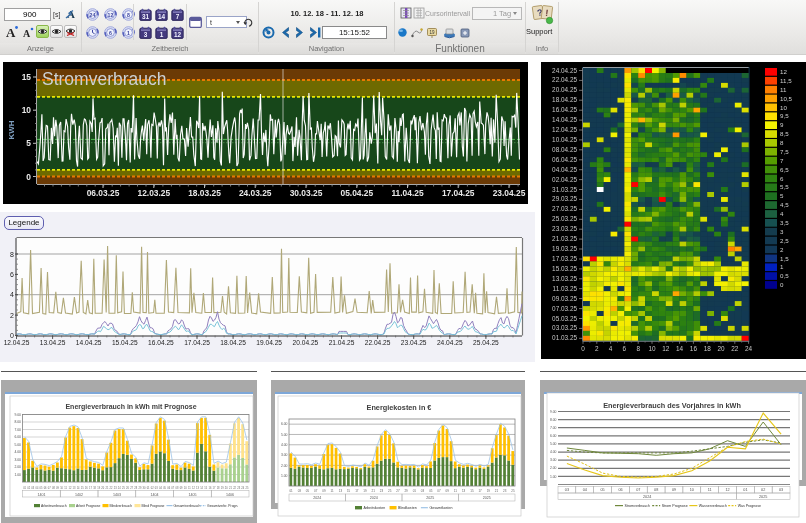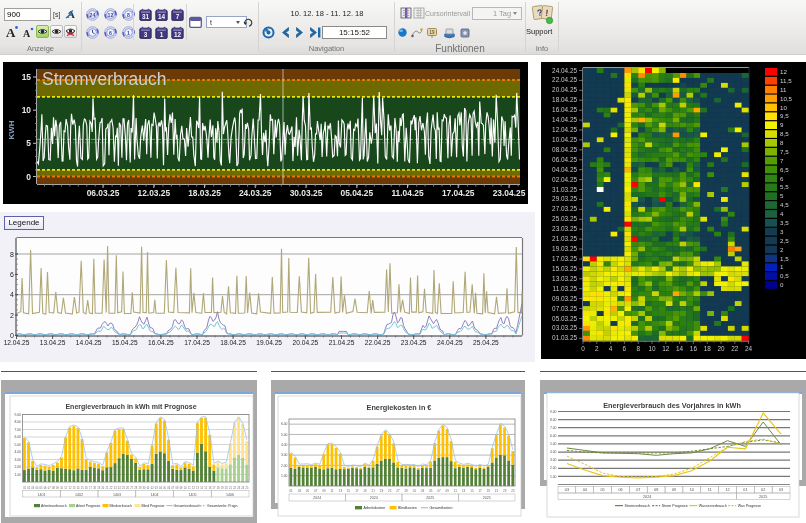--- a/index.html
+++ b/index.html
@@ -6,26 +6,27 @@
 <body>
 <div style="position:absolute;left:0;top:0;width:806px;height:55px;background:linear-gradient(#f8f8f7,#ebeae8 60%,#e0dfdd);border-bottom:1px solid #d0cfcd">
  
  <div style="position:absolute;left:81px;top:2px;width:1px;height:50px;background:#d5d4d2"></div>
  <div style="position:absolute;left:258px;top:2px;width:1px;height:50px;background:#d5d4d2"></div>
  <div style="position:absolute;left:394px;top:2px;width:1px;height:50px;background:#d5d4d2"></div>
  <div style="position:absolute;left:525px;top:2px;width:1px;height:50px;background:#d5d4d2"></div>
  <div style="position:absolute;left:558px;top:2px;width:1px;height:50px;background:#d5d4d2"></div>
  
  <div style="position:absolute;left:0;top:43px;width:81px;height:11px;background:linear-gradient(#e8e7e5,#dcdbd9);font-size:7.5px;color:#707070;text-align:center;line-height:11px">Anzeige</div>
+ <div style="position:absolute;left:82px;top:43px;width:176px;height:11px;background:linear-gradient(#e8e7e5,#dcdbd9);font-size:7.5px;color:#707070;text-align:center;line-height:11px">Zeitbereich</div>
  <div style="position:absolute;left:259px;top:43px;width:135px;height:11px;background:linear-gradient(#e8e7e5,#dcdbd9);font-size:7.5px;color:#707070;text-align:center;line-height:11px">Navigation</div>
  <div style="position:absolute;left:395px;top:43px;width:130px;height:11px;background:linear-gradient(#e8e7e5,#dcdbd9);font-size:10px;color:#707070;text-align:center;line-height:11px">Funktionen</div>
  <div style="position:absolute;left:526px;top:43px;width:32px;height:11px;background:linear-gradient(#e8e7e5,#dcdbd9);font-size:7.5px;color:#707070;text-align:center;line-height:11px">Info</div>
 
  
- <input style="position: absolute; left: 4px; top: 8px; width: 47px; height: 13px; border: 1px solid rgb(160, 160, 160); font-size: 8px; font-family: inherit; padding-left: 2px;" value="900">
+ <input style="position: absolute; left: 4px; top: 8px; width: 47px; height: 13px; border: 1px solid rgb(160, 160, 160); font-size: 8px; font-family: inherit; padding-left: 18px;" value="900">
  <div style="position:absolute;left:53px;top:11px;font-size:7px;color:#333">[s]</div>
  <svg style="position:absolute;left:64px;top:7px" width="14" height="14" viewBox="0 0 14 14">
       <text x="3" y="11" font-size="11" font-weight="bold" fill="#1a3a52" font-family="Liberation Serif,serif">A</text>
       <path d="M2 11 L7 7 L5.2 6.2 L9 3.5" stroke="#3a6ea5" stroke-width="1.4" fill="none"></path>
     </svg>
  <svg style="position:absolute;left:5px;top:25px" width="14" height="14" viewBox="0 0 14 14">
       <text x="1" y="12" font-size="13" font-weight="bold" fill="#222" font-family="Liberation Serif,serif">A</text>
       <circle cx="11.5" cy="2.5" r="1.4" fill="#2a6ad8"></circle>
     </svg>
  <svg style="position:absolute;left:22px;top:27px" width="12" height="12" viewBox="0 0 12 12">
@@ -130,21 +131,21 @@
       <rect x="0.7" y="1.5" width="11.6" height="3.4" rx="1.6" fill="#5a5a9a"></rect>
     </svg>
  <div style="position:absolute;left:206px;top:16px;width:41px;height:12px;background:#fff;border:1px solid #9aa4c8;font-size:7px;color:#333;line-height:11px;padding-left:3px">t</div>
  <div style="position:absolute;left:236px;top:21px;width:0;height:0;border-left:2.6px solid transparent;border-right:2.6px solid transparent;border-top:3.2px solid #555"></div>
  <svg style="position:absolute;left:243px;top:17px" width="11" height="11" viewBox="0 0 11 11">
       <path d="M2 7 A3.5 3.5 0 1 1 6 9.2" fill="none" stroke="#333" stroke-width="1.1"></path>
       <path d="M0.5 5 L2.3 8.2 L4 5.4Z" fill="#333"></path>
     </svg>
 
  
- <div style="position:absolute;left:260px;top:0;width:134px;text-align:center;font-size:7.5px;font-weight:normal;color:#222;top:9px">10. 12. 18  -  11. 12. 18</div>
+ <div style="position:absolute;left:260px;top:0;width:134px;text-align:center;font-size:7.5px;font-weight:bold;color:#222;top:9px">10. 12. 18  -  11. 12. 18</div>
  <svg style="position:absolute;left:262px;top:26px" width="13" height="13" viewBox="0 0 13 13">
       <circle cx="6.5" cy="6.5" r="5" fill="none" stroke="#1a6aae" stroke-width="2"></circle>
       <path d="M3 2 L7 4 L3.5 6Z" fill="#1a6aae"></path>
       <circle cx="6.5" cy="6.5" r="2" fill="#1a6aae"></circle>
     </svg>
  <svg style="position:absolute;left:279px;top:26px" width="12" height="13" viewBox="0 0 12 13">
       <path d="M9.5 1.5 L3.5 6.5 L9.5 11.5 L9.5 8.5 L6.5 6.5 L9.5 4.5Z" fill="#1a6aae" stroke="#0e4a80" stroke-width="0.6"></path>
     </svg>
  <svg style="position:absolute;left:294px;top:26px" width="12" height="13" viewBox="0 0 12 13">
       <path d="M2.5 1.5 L8.5 6.5 L2.5 11.5 L2.5 8.5 L5.5 6.5 L2.5 4.5Z" fill="#1a6aae" stroke="#0e4a80" stroke-width="0.6"></path>
@@ -1778,21 +1779,21 @@
       <text x="780" y="260.5" font-size="6.2" fill="#d0d0d0">1,5</text>
       <rect x="765" y="263.4" width="12" height="7.7" fill="#0020c0"></rect>
       <text x="780" y="269.4" font-size="6.2" fill="#d0d0d0">1</text>
       <rect x="765" y="272.2" width="12" height="7.7" fill="#0010a7"></rect>
       <text x="780" y="278.2" font-size="6.2" fill="#d0d0d0">0,5</text>
       <rect x="765" y="281.1" width="12" height="7.7" fill="#00008f"></rect>
       <text x="780" y="287.1" font-size="6.2" fill="#d0d0d0">0</text>
 </g>
   </svg>
 <div style="position:absolute;left:0px;top:212px;width:535px;height:150px;background:#f1f1f7"></div>
-<div style="position:absolute;left:4px;top:215.5px;width:40px;height:14.5px;background:linear-gradient(#fbfbfe,#e8e8f5);border:1.4px solid #5f5fb0;border-radius:0;font-size:8px;color:#111;text-align:center;line-height:12px">Legende</div>
+<div style="position:absolute;left:4px;top:215.5px;width:40px;height:14.5px;background:linear-gradient(#fbfbfe,#e8e8f5);border:1.4px solid #5f5fb0;border-radius:5px;font-size:8px;color:#111;text-align:center;line-height:12px">Legende</div>
 <svg width="535" height="135" viewBox="0 0 535 135" style="position:absolute;left:0px;top:228px">
 <g transform="translate(0,-228)">
 <rect x="16.5" y="238.0" width="505.5" height="97.5" fill="#fdfdfd"></rect>
 <line x1="16.5" y1="294.7" x2="522.0" y2="294.7" stroke="#999" stroke-width="0.9"></line>
       <line x1="16.5" y1="254.0" x2="522.0" y2="254.0" stroke="#999" stroke-width="0.9"></line>
 <line x1="16.5" y1="237.5" x2="522.0" y2="237.5" stroke="#777" stroke-width="1.2"></line>
 <line x1="522.5" y1="238.0" x2="522.5" y2="335.5" stroke="#777" stroke-width="1.2"></line>
 <path d="M16.5,313.6 L20.8,311.7 L22.1,277.9 L23.5,312.8 L28.7,313.9 L30.6,250.1 L32.5,313.5 L39.4,312.4 L41.1,267.9 L42.8,313.5 L45.8,314.0 L47.5,271.9 L49.2,312.6 L53.7,312.9 L55.8,291.7 L57.8,312.5 L61.4,313.4 L63.4,297.8 L65.5,313.0 L72.3,314.1 L74.4,297.1 L76.6,313.0 L79.0,312.1 L81.2,260.8 L83.3,312.4 L85.9,313.8 L87.7,300.1 L89.4,312.9 L92.4,313.8 L93.8,258.8 L95.2,313.2 L102.1,313.3 L104.1,259.4 L106.2,312.6 L107.6,246.1 L109.0,313.2 L114.9,313.3 L116.3,255.2 L117.7,312.7 L121.6,311.7 L123.0,271.4 L124.4,313.4 L130.9,313.5 L132.3,292.3 L133.7,312.1 L140.1,313.0 L141.6,246.7 L143.0,312.5 L146.3,312.6 L147.5,252.1 L148.8,313.2 L153.6,312.5 L154.8,299.8 L156.0,313.2 L164.3,313.2 L166.4,260.1 L168.5,312.1 L173.7,312.6 L175.9,267.8 L178.0,312.5 L189.4,312.9 L190.7,268.3 L192.0,312.8 L193.9,292.7 L195.8,312.5 L201.8,313.2 L203.4,293.0 L205.0,312.4 L211.4,312.5 L212.6,277.4 L213.9,312.6 L220.9,312.2 L222.5,296.0 L224.2,312.3 L226.6,314.0 L228.5,286.3 L230.4,312.8 L235.5,313.4 L236.9,275.8 L238.3,313.3 L244.8,313.0 L246.2,276.1 L247.6,312.9 L249.7,292.6 L251.7,313.0 L256.7,313.8 L258.6,293.2 L260.5,312.1 L270.6,313.4 L272.3,277.0 L274.0,313.1 L280.2,312.9 L281.5,248.7 L282.7,312.5 L287.6,312.1 L288.8,258.0 L290.0,312.3 L297.3,312.5 L299.3,276.3 L301.4,312.1 L306.8,312.9 L308.7,257.7 L310.6,313.3 L314.0,312.3 L315.6,274.0 L317.2,312.4 L330.7,312.3 L332.8,277.0 L334.9,313.0 L339.7,312.1 L341.1,276.4 L342.6,312.5 L344.5,295.3 L346.4,313.3 L352.9,311.6 L355.0,298.6 L357.1,312.3 L367.2,312.7 L369.2,291.0 L371.2,313.5 L372.7,300.1 L374.3,312.4 L384.9,312.3 L386.6,269.5 L388.3,312.1 L390.0,263.3 L391.7,313.1 L397.4,312.8 L399.0,284.4 L400.5,312.3 L402.6,299.8 L404.6,312.1 L409.3,313.6 L410.5,277.5 L411.7,312.1 L416.3,312.1 L417.6,275.5 L418.8,312.8 L422.9,311.7 L424.5,288.7 L426.2,312.3 L432.7,313.3 L434.0,270.0 L435.3,312.4 L437.4,313.5 L439.3,283.4 L441.1,313.4 L451.7,313.5 L453.2,281.4 L454.8,313.0 L463.2,312.5 L465.1,271.7 L466.9,312.3 L470.0,312.0 L472.2,284.3 L474.3,313.3 L475.6,292.8 L476.9,313.2 L482.6,313.9 L483.9,273.2 L485.2,313.0 L486.6,291.3 L488.0,312.5 L494.6,313.8 L496.5,296.7 L498.4,313.3 L505.6,312.7 L507.0,288.2 L508.4,313.3 L514.6,311.7 L516.3,246.9 L517.9,312.4 L521.5,312.8 L522.0,291.4 L522.0,312.3" fill="none" stroke="#b0a878" stroke-width="1.1"></path>
 <path d="M16.5,334.3 L18.0,334.0 L19.5,333.9 L21.0,334.1 L22.5,334.5 L24.0,334.7 L25.5,334.6 L27.0,334.3 L28.5,334.0 L30.0,333.9 L31.5,334.1 L33.0,334.5 L34.5,334.7 L36.0,334.6 L37.5,334.3 L39.0,333.9 L40.5,333.9 L42.0,334.1 L43.5,334.5 L45.0,334.7 L46.5,334.6 L48.0,334.3 L49.5,333.9 L51.0,333.9 L52.5,334.1 L54.0,334.5 L55.5,334.7 L57.0,334.6 L58.5,334.2 L60.0,333.9 L61.5,333.9 L63.0,334.1 L64.5,334.5 L66.0,334.7 L67.5,334.6 L69.0,334.2 L70.5,333.9 L72.0,333.9 L73.5,334.1 L75.0,334.5 L76.5,334.7 L78.0,334.6 L79.5,334.2 L81.0,333.9 L82.5,333.9 L84.0,334.1 L85.5,334.5 L87.0,334.7 L88.5,334.6 L90.0,334.2 L91.5,333.9 L93.0,333.9 L94.5,334.1 L96.0,331.0 L97.5,328.3 L99.0,328.0 L100.5,328.0 L102.0,324.5 L103.5,322.6 L105.0,321.5 L106.5,323.6 L108.0,326.0 L109.5,323.4 L111.0,323.1 L112.5,324.0 L114.0,328.4 L115.5,330.5 L117.0,331.2 L118.5,333.6 L120.0,334.5 L121.5,334.2 L123.0,333.9 L124.5,333.9 L126.0,334.2 L127.5,334.5 L129.0,334.7 L130.5,334.5 L132.0,330.4 L133.5,328.3 L135.0,327.2 L136.5,325.3 L138.0,321.8 L139.5,316.7 L141.0,320.7 L142.5,323.0 L144.0,324.2 L145.5,320.7 L147.0,317.1 L148.5,323.0 L150.0,327.7 L151.5,327.8 L153.0,328.7 L154.5,332.6 L156.0,333.9 L157.5,334.2 L159.0,334.5 L160.5,334.7 L162.0,334.5 L163.5,334.2 L165.0,333.9 L166.5,333.9 L168.0,330.9 L169.5,329.8 L171.0,328.8 L172.5,326.4 L174.0,320.2 L175.5,319.7 L177.0,322.0 L178.5,324.0 L180.0,323.2 L181.5,319.8 L183.0,321.4 L184.5,326.0 L186.0,329.1 L187.5,328.6 L189.0,328.9 L190.5,332.8 L192.0,334.7 L193.5,334.5 L195.0,334.2 L196.5,333.9 L198.0,333.9 L199.5,334.2 L201.0,334.6 L202.5,334.7 L204.0,330.6 L205.5,329.4 L207.0,327.0 L208.5,320.0 L210.0,316.3 L211.5,318.0 L213.0,321.4 L214.5,320.1 L216.0,317.4 L217.5,311.7 L219.0,319.1 L220.5,322.7 L222.0,324.2 L223.5,325.3 L225.0,325.8 L226.5,331.8 L228.0,333.9 L229.5,333.9 L231.0,334.2 L232.5,334.6 L234.0,334.7 L235.5,334.5 L237.0,334.1 L238.5,333.9 L240.0,333.9 L241.5,334.2 L243.0,334.6 L244.5,334.7 L246.0,334.5 L247.5,334.1 L249.0,333.9 L250.5,333.9 L252.0,334.2 L253.5,334.6 L255.0,334.7 L256.5,334.5 L258.0,334.1 L259.5,333.9 L261.0,333.9 L262.5,334.3 L264.0,334.6 L265.5,334.7 L267.0,334.5 L268.5,334.1 L270.0,333.9 L271.5,333.9 L273.0,334.3 L274.5,334.6 L276.0,334.7 L277.5,334.5 L279.0,334.1 L280.5,333.9 L282.0,334.0 L283.5,334.3 L285.0,334.6 L286.5,334.7 L288.0,334.5 L289.5,334.1 L291.0,333.9 L292.5,334.0 L294.0,334.3 L295.5,334.6 L297.0,334.7 L298.5,334.5 L300.0,334.1 L301.5,333.9 L303.0,334.0 L304.5,334.3 L306.0,334.6 L307.5,334.7 L309.0,334.4 L310.5,334.1 L312.0,333.9 L313.5,334.0 L315.0,334.3 L316.5,334.6 L318.0,334.7 L319.5,334.4 L321.0,334.1 L322.5,333.9 L324.0,334.0 L325.5,334.3 L327.0,334.6 L328.5,334.7 L330.0,334.4 L331.5,334.1 L333.0,333.9 L334.5,334.0 L336.0,334.3 L337.5,334.6 L339.0,331.4 L340.5,331.4 L342.0,331.4 L343.5,331.4 L345.0,331.4 L346.5,331.4 L348.0,334.6 L349.5,334.7 L351.0,334.4 L352.5,334.1 L354.0,333.9 L355.5,334.0 L357.0,334.3 L358.5,334.6 L360.0,334.7 L361.5,334.4 L363.0,334.1 L364.5,333.9 L366.0,334.0 L367.5,334.3 L369.0,334.6 L370.5,334.7 L372.0,334.4 L373.5,334.1 L375.0,333.9 L376.5,334.0 L378.0,334.3 L379.5,334.6 L381.0,334.7 L382.5,334.4 L384.0,333.0 L385.5,328.2 L387.0,324.3 L388.5,324.3 L390.0,323.3 L391.5,322.4 L393.0,314.5 L394.5,312.1 L396.0,316.4 L397.5,322.8 L399.0,321.5 L400.5,317.6 L402.0,318.1 L403.5,325.4 L405.0,328.7 L406.5,331.0 L408.0,334.0 L409.5,334.4 L411.0,334.6 L412.5,334.7 L414.0,334.4 L415.5,334.0 L417.0,333.9 L418.5,334.0 L420.0,333.2 L421.5,329.0 L423.0,325.4 L424.5,327.5 L426.0,326.4 L427.5,321.1 L429.0,315.9 L430.5,318.6 L432.0,321.1 L433.5,323.7 L435.0,321.4 L436.5,319.4 L438.0,322.8 L439.5,328.0 L441.0,330.3 L442.5,330.8 L444.0,334.6 L445.5,334.4 L447.0,334.0 L448.5,333.9 L450.0,334.0 L451.5,334.4 L453.0,334.6 L454.5,334.6 L456.0,333.9 L457.5,330.5 L459.0,328.3 L460.5,329.0 L462.0,327.1 L463.5,323.2 L465.0,320.4 L466.5,322.2 L468.0,326.0 L469.5,325.1 L471.0,323.0 L472.5,321.0 L474.0,326.6 L475.5,329.3 L477.0,329.8 L478.5,331.4 L480.0,333.9 L481.5,334.0 L483.0,334.4 L484.5,334.7 L486.0,334.6 L487.5,334.3 L489.0,334.0 L490.5,333.9 L492.0,333.6 L493.5,329.4 L495.0,328.2 L496.5,328.5 L498.0,323.5 L499.5,319.6 L501.0,317.6 L502.5,323.0 L504.0,323.9 L505.5,318.9 L507.0,316.4 L508.5,318.6 L510.0,325.2 L511.5,327.8 L513.0,327.5 L514.5,329.4 L516.0,333.0 L517.5,325.7 L519.0,318.3 L520.5,310.9 L522.0,303.6" fill="none" stroke="#9080bd" stroke-width="1"></path>
 <path d="M16.5,334.3 L18.0,334.0 L19.5,333.9 L21.0,334.1 L22.5,334.5 L24.0,334.7 L25.5,334.6 L27.0,334.3 L28.5,334.0 L30.0,333.9 L31.5,334.1 L33.0,334.5 L34.5,334.7 L36.0,334.6 L37.5,334.3 L39.0,333.9 L40.5,333.9 L42.0,334.1 L43.5,334.5 L45.0,334.7 L46.5,334.6 L48.0,334.3 L49.5,333.9 L51.0,333.9 L52.5,334.1 L54.0,334.5 L55.5,334.7 L57.0,334.6 L58.5,334.2 L60.0,333.9 L61.5,333.9 L63.0,334.1 L64.5,334.5 L66.0,334.7 L67.5,334.6 L69.0,334.2 L70.5,333.9 L72.0,333.9 L73.5,334.1 L75.0,334.5 L76.5,334.7 L78.0,334.6 L79.5,334.2 L81.0,333.9 L82.5,333.9 L84.0,334.1 L85.5,334.5 L87.0,334.7 L88.5,334.6 L90.0,334.2 L91.5,333.9 L93.0,333.9 L94.5,334.1 L96.0,332.9 L97.5,331.5 L99.0,330.9 L100.5,331.7 L102.0,329.2 L103.5,326.3 L105.0,327.4 L106.5,328.7 L108.0,329.7 L109.5,329.3 L111.0,327.4 L112.5,328.1 L114.0,330.9 L115.5,332.2 L117.0,333.1 L118.5,334.3 L120.0,334.5 L121.5,334.2 L123.0,333.9 L124.5,333.9 L126.0,334.2 L127.5,334.5 L129.0,334.7 L130.5,334.5 L132.0,332.4 L133.5,330.8 L135.0,330.3 L136.5,329.5 L138.0,326.0 L139.5,324.6 L141.0,325.2 L142.5,328.7 L144.0,328.2 L145.5,325.1 L147.0,324.4 L148.5,327.4 L150.0,330.8 L151.5,331.5 L153.0,331.8 L154.5,333.7 L156.0,333.9 L157.5,334.2 L159.0,334.5 L160.5,334.7 L162.0,334.5 L163.5,334.2 L165.0,333.9 L166.5,333.9 L168.0,332.7 L169.5,332.2 L171.0,331.1 L172.5,329.0 L174.0,327.3 L175.5,326.2 L177.0,327.9 L178.5,329.9 L180.0,327.6 L181.5,324.8 L183.0,326.8 L184.5,329.0 L186.0,331.4 L187.5,331.0 L189.0,331.2 L190.5,333.8 L192.0,334.7 L193.5,334.5 L195.0,334.2 L196.5,333.9 L198.0,333.9 L199.5,334.2 L201.0,334.6 L202.5,334.7 L204.0,332.8 L205.5,331.9 L207.0,329.9 L208.5,327.2 L210.0,324.3 L211.5,324.3 L213.0,325.8 L214.5,326.6 L216.0,323.5 L217.5,321.5 L219.0,325.2 L220.5,327.9 L222.0,329.6 L223.5,328.4 L225.0,329.3 L226.5,333.3 L228.0,333.9 L229.5,333.9 L231.0,334.2 L232.5,334.6 L234.0,334.7 L235.5,334.5 L237.0,334.1 L238.5,333.9 L240.0,333.9 L241.5,334.2 L243.0,334.6 L244.5,334.7 L246.0,334.5 L247.5,334.1 L249.0,333.9 L250.5,333.9 L252.0,334.2 L253.5,334.6 L255.0,334.7 L256.5,334.5 L258.0,334.1 L259.5,333.9 L261.0,333.9 L262.5,334.3 L264.0,334.6 L265.5,334.7 L267.0,334.5 L268.5,334.1 L270.0,333.9 L271.5,333.9 L273.0,334.3 L274.5,334.6 L276.0,334.7 L277.5,334.5 L279.0,334.1 L280.5,333.9 L282.0,334.0 L283.5,334.3 L285.0,334.6 L286.5,334.7 L288.0,334.5 L289.5,334.1 L291.0,333.9 L292.5,334.0 L294.0,334.3 L295.5,334.6 L297.0,334.7 L298.5,334.5 L300.0,334.1 L301.5,333.9 L303.0,334.0 L304.5,334.3 L306.0,334.6 L307.5,334.7 L309.0,334.4 L310.5,334.1 L312.0,333.9 L313.5,334.0 L315.0,334.3 L316.5,334.6 L318.0,334.7 L319.5,334.4 L321.0,334.1 L322.5,333.9 L324.0,334.0 L325.5,334.3 L327.0,334.6 L328.5,334.7 L330.0,334.4 L331.5,334.1 L333.0,333.9 L334.5,334.0 L336.0,334.3 L337.5,334.6 L339.0,333.0 L340.5,333.0 L342.0,333.0 L343.5,333.0 L345.0,333.0 L346.5,333.0 L348.0,334.6 L349.5,334.7 L351.0,334.4 L352.5,334.1 L354.0,333.9 L355.5,334.0 L357.0,334.3 L358.5,334.6 L360.0,334.7 L361.5,334.4 L363.0,334.1 L364.5,333.9 L366.0,334.0 L367.5,334.3 L369.0,334.6 L370.5,334.7 L372.0,334.4 L373.5,334.1 L375.0,333.9 L376.5,334.0 L378.0,334.3 L379.5,334.6 L381.0,334.7 L382.5,334.4 L384.0,334.0 L385.5,330.5 L387.0,328.4 L388.5,328.4 L390.0,327.8 L391.5,325.8 L393.0,323.9 L394.5,321.5 L396.0,323.7 L397.5,327.8 L399.0,326.3 L400.5,325.3 L402.0,325.4 L403.5,328.4 L405.0,331.5 L406.5,332.7 L408.0,334.0 L409.5,334.4 L411.0,334.6 L412.5,334.7 L414.0,334.4 L415.5,334.0 L417.0,333.9 L418.5,334.0 L420.0,334.3 L421.5,331.3 L423.0,329.3 L424.5,329.9 L426.0,329.7 L427.5,327.0 L429.0,323.2 L430.5,324.6 L432.0,328.3 L433.5,327.7 L435.0,326.7 L436.5,325.3 L438.0,327.6 L439.5,330.4 L441.0,332.1 L442.5,332.9 L444.0,334.6 L445.5,334.4 L447.0,334.0 L448.5,333.9 L450.0,334.0 L451.5,334.4 L453.0,334.6 L454.5,334.6 L456.0,334.4 L457.5,332.0 L459.0,331.8 L460.5,331.2 L462.0,329.8 L463.5,327.5 L465.0,326.0 L466.5,328.2 L468.0,329.2 L469.5,329.0 L471.0,327.5 L472.5,326.5 L474.0,329.6 L475.5,331.8 L477.0,332.0 L478.5,332.8 L480.0,333.9 L481.5,334.0 L483.0,334.4 L484.5,334.7 L486.0,334.6 L487.5,334.3 L489.0,334.0 L490.5,333.9 L492.0,334.1 L493.5,331.6 L495.0,331.5 L496.5,331.2 L498.0,327.3 L499.5,325.6 L501.0,324.2 L502.5,326.4 L504.0,328.0 L505.5,327.1 L507.0,325.1 L508.5,326.3 L510.0,329.2 L511.5,330.6 L513.0,330.3 L514.5,331.8 L516.0,334.0 L517.5,329.4 L519.0,324.8 L520.5,320.3 L522.0,315.7" fill="none" stroke="#79c3d8" stroke-width="1"></path>

